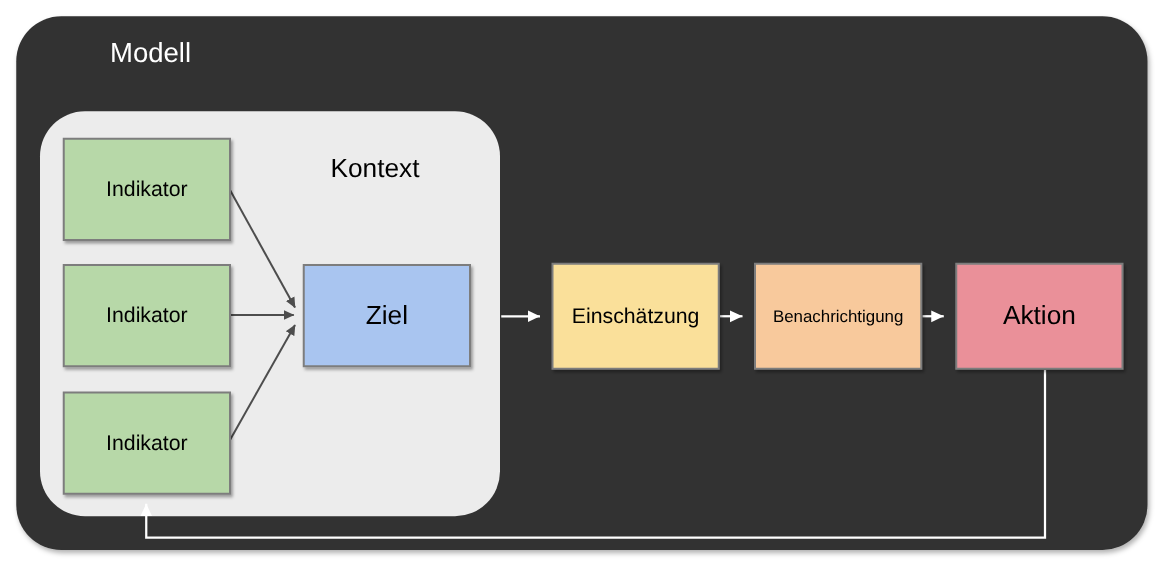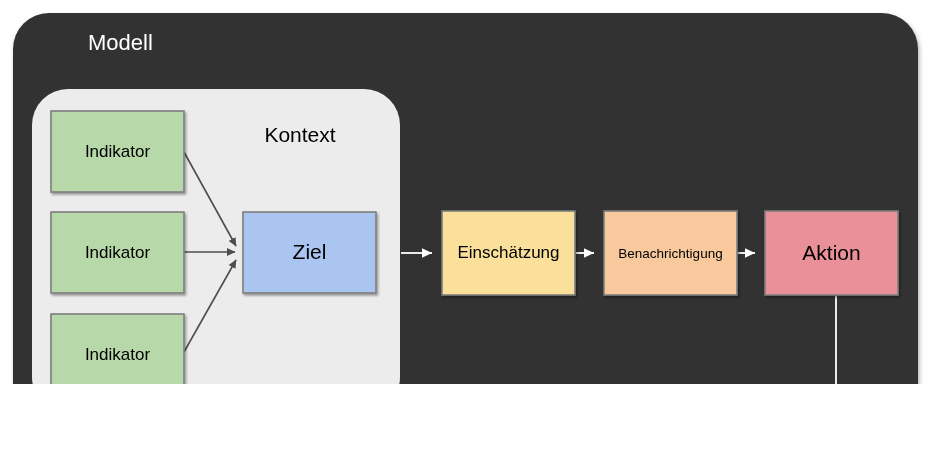--- a/index.html
+++ b/index.html
@@ -6,21 +6,21 @@
     margin: 0;
     padding: 0;
     background: #ffffff;
   }
   body {
     font-family: "Liberation Sans", sans-serif;
   }
   #diagram-root {
     position: relative;
     width: 927px;
-    height: 384px;
+    height: 458px;
     background: #ffffff;
     overflow: hidden;
   }
   svg#diagram-svg {
     display: block;
     width: 927px;
     height: 458px;
   }
   .node-label {
     font-family: "Liberation Sans", sans-serif;

